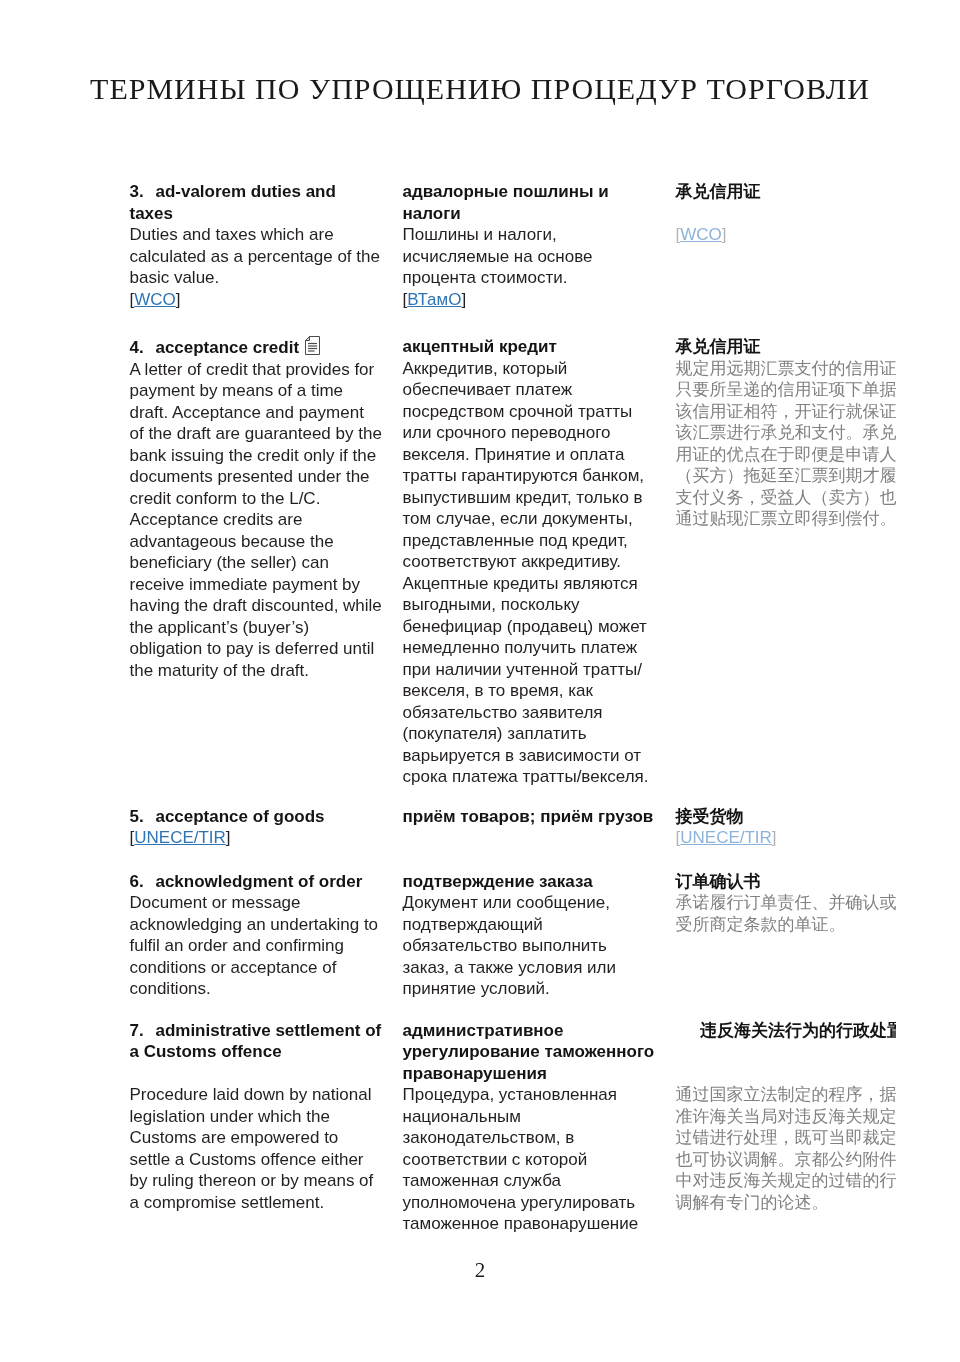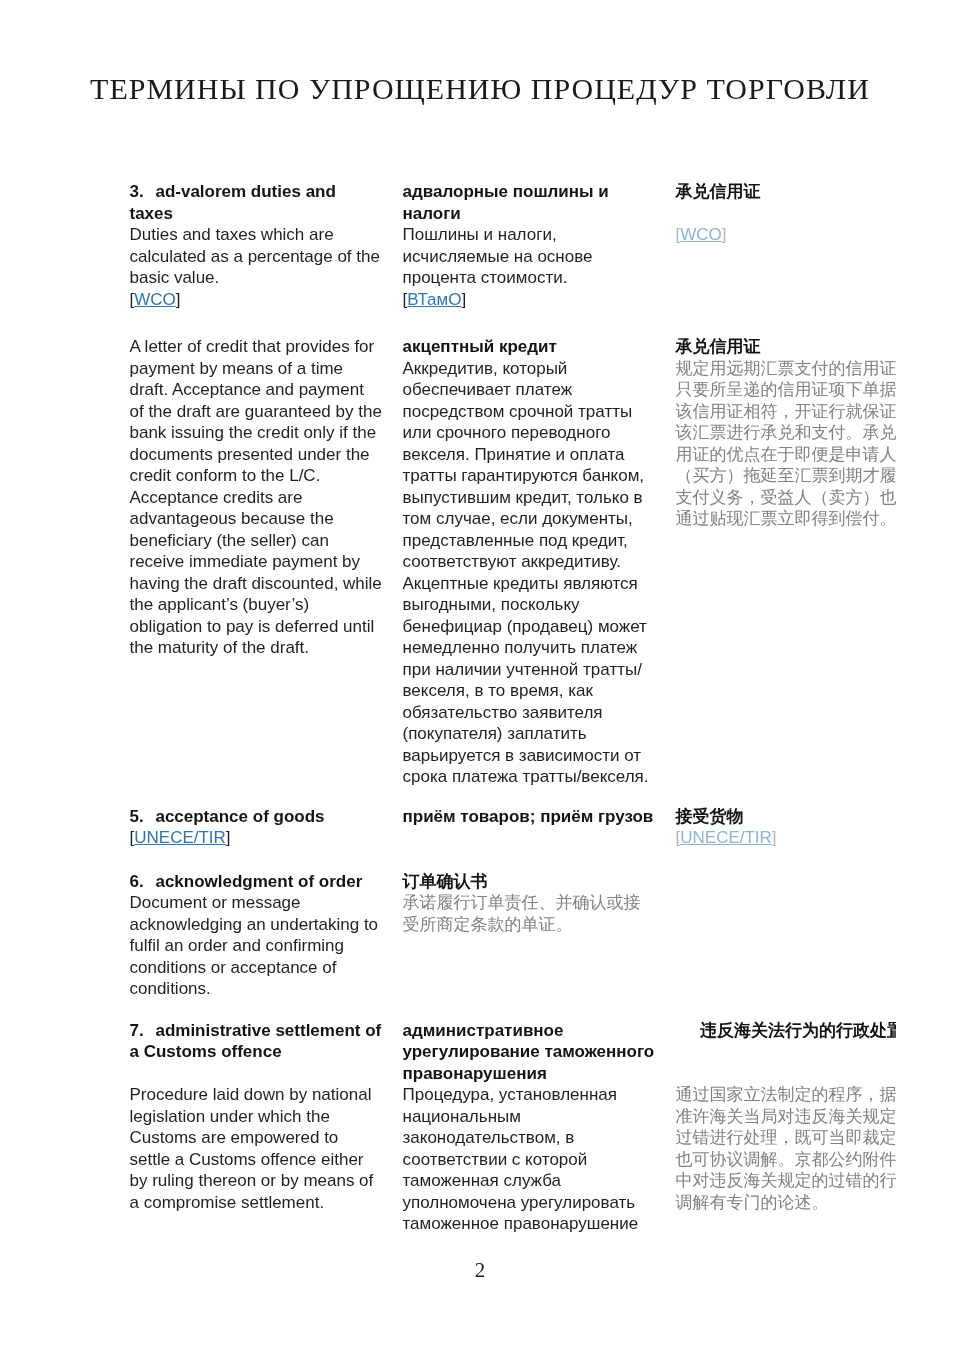--- a/index.html
+++ b/index.html
@@ -96,20 +96,28 @@
         <p class="source"><span>[</span><a class="link">ВТамО</a><span>]</span></p>
       </div>
       <div class="cell zh">
         <h3 class="term gap1"><span>承兑信用证</span></h3>
         <p class="source"><span>[</span><a class="link">WCO</a><span>]</span></p>
       </div>
     </section>
 
     <section class="entry e4">
       <div class="cell en">
+        <h3 class="term"><span class="num">4.</span> <span>acceptance credit</span><span class="doc-icon"><svg width="15" height="19" viewBox="0 0 15 19" aria-hidden="true">
+                <path d="M4.5 0.5 H14.5 V18.5 H0.5 V4.5 Z" fill="#ffffff" stroke="#4a4a4a" stroke-width="1"></path>
+                <path d="M4.5 0.5 V4.5 H0.5 Z" fill="#d9d9d9" stroke="#4a4a4a" stroke-width="1"></path>
+                <line x1="3" y1="7.5" x2="12" y2="7.5" stroke="#4a4a4a" stroke-width="1.2"></line>
+                <line x1="3" y1="10" x2="12" y2="10" stroke="#4a4a4a" stroke-width="1.2"></line>
+                <line x1="3" y1="12.5" x2="12" y2="12.5" stroke="#4a4a4a" stroke-width="1.2"></line>
+                <line x1="3" y1="15" x2="9.5" y2="15" stroke="#4a4a4a" stroke-width="1.2"></line>
+              </svg></span></h3>
         <p class="body">A letter of credit that provides for payment by means of a time draft. Acceptance and payment of the draft are guaranteed by the bank issuing the credit only if the documents presented under the credit conform to the L/C. Acceptance credits are advantageous because the beneficiary (the seller) can receive immediate payment by having the draft discounted, while the applicant’s (buyer’s) obligation to pay is deferred until the maturity of the draft.</p>
       </div>
       <div class="cell ru">
         <h3 class="term"><span>акцептный кредит</span></h3>
         <p class="body">Аккредитив, который обеспечивает платеж посредством срочной тратты или срочного переводного векселя. Принятие и оплата тратты гарантируются банком, выпустившим кредит, только в том случае, если документы, представленные под кредит, соответствуют аккредитиву. Акцептные кредиты являются выгодными, поскольку бенефициар (продавец) может немедленно получить платеж при наличии учтенной тратты/векселя, в то время, как обязательство заявителя (покупателя) заплатить варьируется в зависимости от срока платежа тратты/векселя.</p>
       </div>
       <div class="cell zh">
         <h3 class="term"><span>承兑信用证</span></h3>
         <p class="body">规定用远期汇票支付的信用证。只要所呈递的信用证项下单据与该信用证相符，开证行就保证对该汇票进行承兑和支付。承兑信用证的优点在于即便是申请人（买方）拖延至汇票到期才履行支付义务，受益人（卖方）也能通过贴现汇票立即得到偿付。</p>
       </div>
@@ -127,20 +135,24 @@
         <h3 class="term"><span>接受货物</span></h3>
         <p class="source"><span>[</span><a class="link">UNECE/TIR</a><span>]</span></p>
       </div>
     </section>
 
     <section class="entry e6">
       <div class="cell en">
         <h3 class="term"><span class="num">6.</span> <span>acknowledgment of order</span></h3>
         <p class="body">Document or message acknowledging an undertaking to fulfil an order and confirming conditions or acceptance of conditions.</p>
       </div>
+      <div class="cell ru">
+        <h3 class="term"><span>подтверждение заказа</span></h3>
+        <p class="body">Документ или сообщение, подтверждающий обязательство выполнить заказ, а также условия или принятие условий.</p>
+      </div>
       <div class="cell zh">
         <h3 class="term"><span>订单确认书</span></h3>
         <p class="body">承诺履行订单责任、并确认或接受所商定条款的单证。</p>
       </div>
     </section>
 
     <section class="entry e7">
       <div class="cell en">
         <h3 class="term gap1"><span class="num">7.</span> <span>administrative settlement of a Customs offence</span></h3>
         <p class="body">Procedure laid down by national legislation under which the Customs are empowered to settle a Customs offence either by ruling thereon or by means of a compromise settlement.</p>

